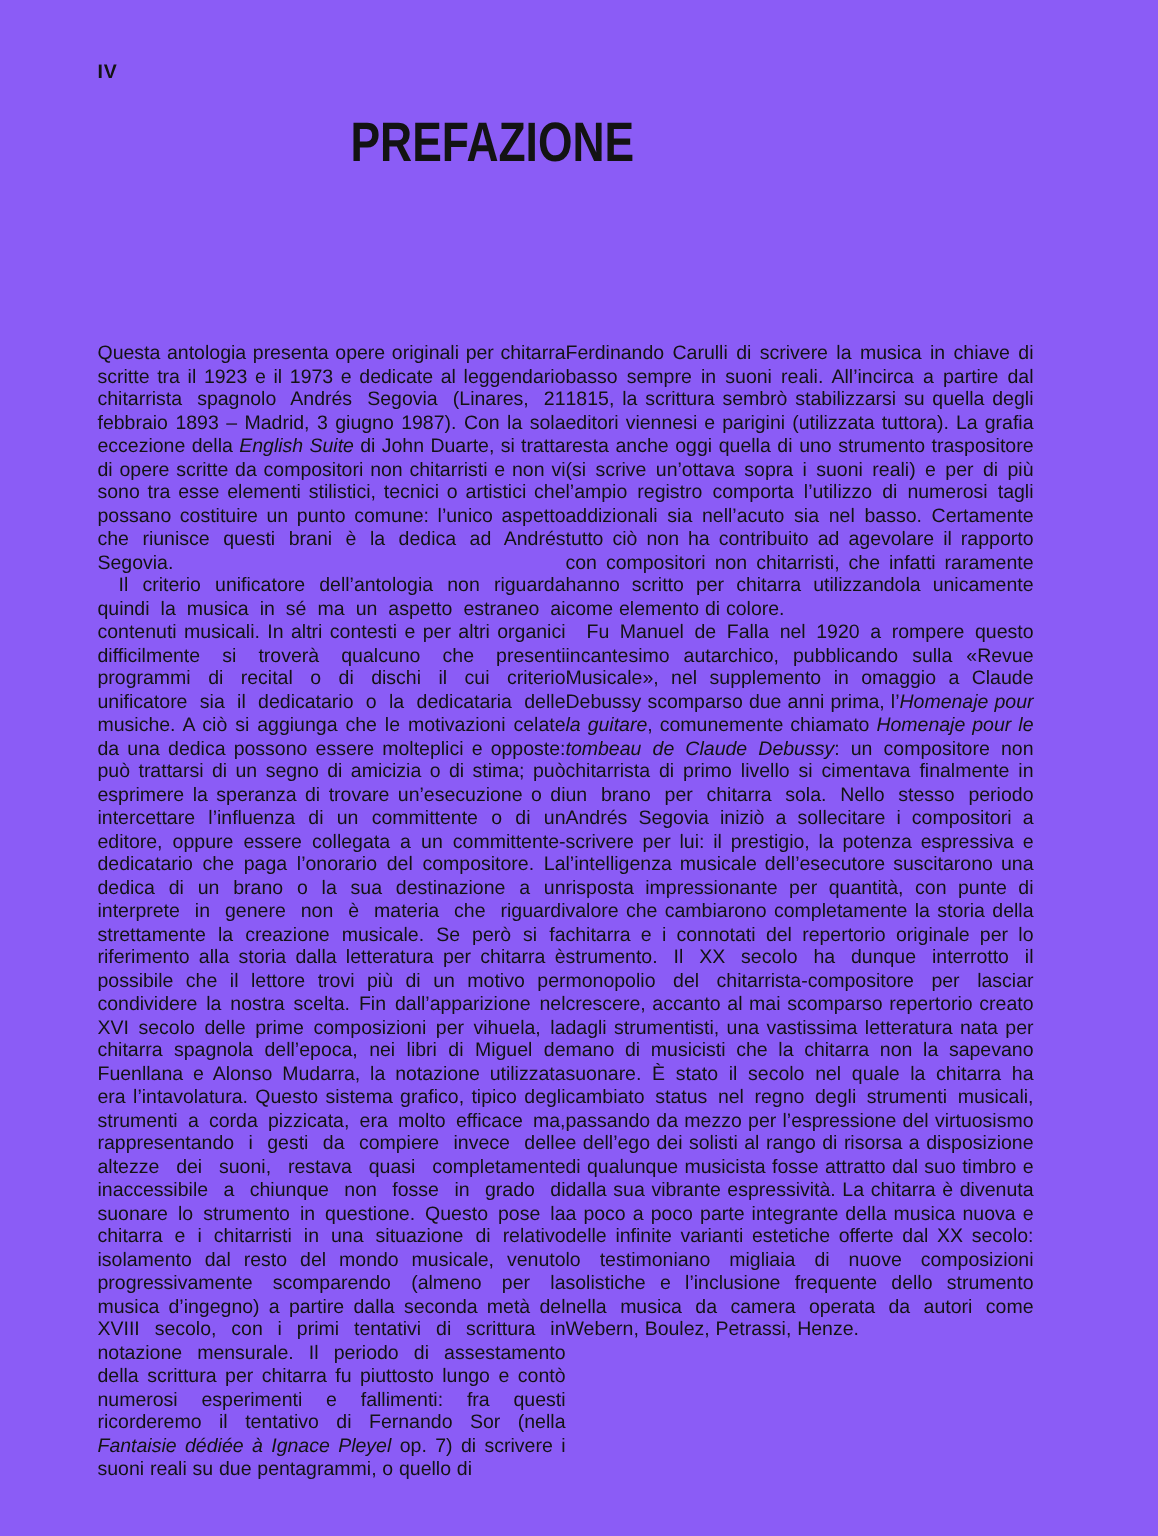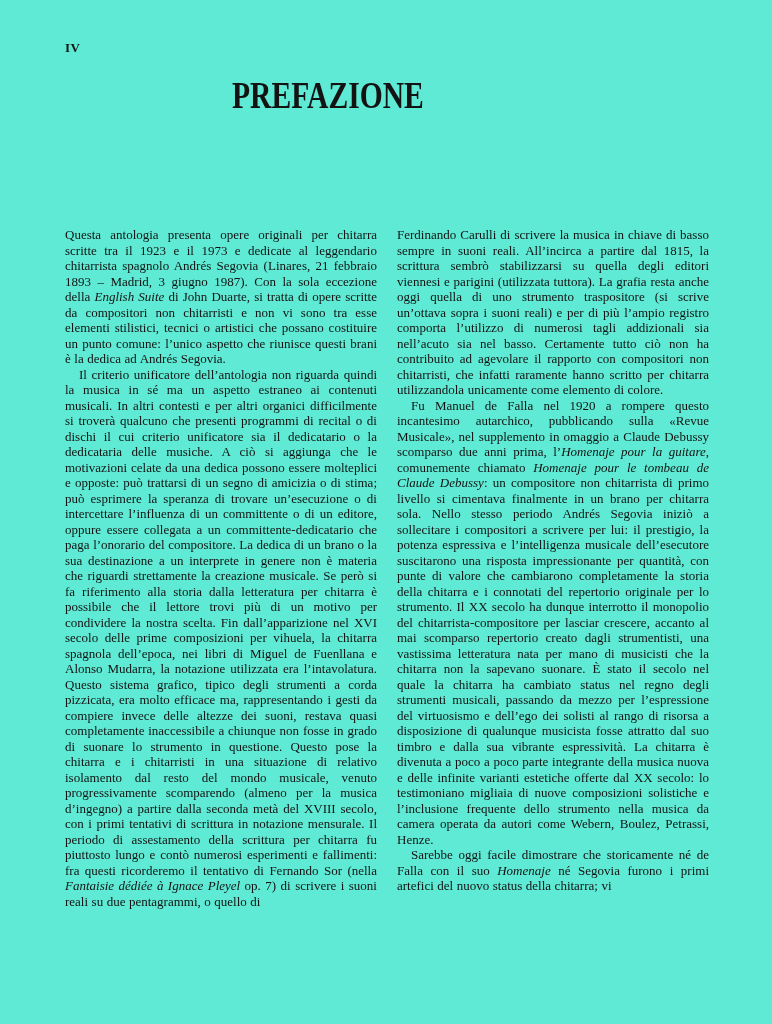--- a/index.html
+++ b/index.html
@@ -4,23 +4,23 @@
 <style>
   html, body {
     margin: 0;
     padding: 0;
     background: #ffffff;
   }
   .page {
     position: relative;
     width: 772px;
     height: 1024px;
-    background: #5eead4;
+    background: #8b5cf6;
     color: #131313;
-    font-family: Liberation Serif, serif;
+    font-family: Liberation Sans, sans-serif;
     overflow: hidden;
   }
   .page-number {
     position: absolute;
     left: 65px;
     top: 40px;
     font-size: 13px;
     font-weight: bold;
     letter-spacing: 0.5px;
   }
@@ -40,21 +40,20 @@
     transform: scaleX(0.8);
     transform-origin: center;
     white-space: nowrap;
   }
   .columns {
     position: absolute;
     left: 65px;
     top: 227px;
     width: 644px;
     display: flex;
-    gap: 20px;
   }
   .column {
     width: 312px;
     font-size: 13px;
     line-height: 15.5px;
     text-align: justify;
     hyphens: auto;
     -webkit-hyphens: auto;
     word-spacing: 0.02em;
   }
@@ -79,16 +78,15 @@
   </div>
 
   <div class="columns">
     <div class="column">
         <p class="para"><span>Questa antologia presenta opere originali per chitarra scritte tra il 1923 e il 1973 e dedicate al leggendario chitarrista spagnolo Andrés Segovia (Linares, 21 febbraio 1893 – Madrid, 3 giugno 1987). Con la sola eccezione della </span><em>English Suite</em><span> di John Duarte, si tratta di opere scritte da compositori non chitarristi e non vi sono tra esse elementi stilistici, tecnici o artistici che possano costituire un punto comune: l’unico aspetto che riunisce questi brani è la dedica ad Andrés Segovia.</span></p>
         <p class="para indent"><span>Il criterio unificatore dell’antologia non riguarda quindi la musica in sé ma un aspetto estraneo ai contenuti musicali. In altri contesti e per altri organici difficilmente si troverà qualcuno che presenti programmi di recital o di dischi il cui criterio unificatore sia il dedicatario o la dedicataria delle musiche. A ciò si aggiunga che le motivazioni celate da una dedica possono essere molteplici e opposte: può trattarsi di un segno di amicizia o di stima; può esprimere la speranza di trovare un’esecuzione o di intercettare l’influenza di un committente o di un editore, oppure essere collegata a un committente-dedicatario che paga l’onorario del compositore. La dedica di un brano o la sua destinazione a un interprete in genere non è materia che riguardi strettamente la creazione musicale. Se però si fa riferimento alla storia dalla letteratura per chitarra è possibile che il lettore trovi più di un motivo per condividere la nostra scelta. Fin dall’apparizione nel XVI secolo delle prime composizioni per vihuela, la chitarra spagnola dell’epoca, nei libri di Miguel de Fuenllana e Alonso Mudarra, la notazione utilizzata era l’intavolatura. Questo sistema grafico, tipico degli strumenti a corda pizzicata, era molto efficace ma, rappresentando i gesti da compiere invece delle altezze dei suoni, restava quasi completamente inaccessibile a chiunque non fosse in grado di suonare lo strumento in questione. Questo pose la chitarra e i chitarristi in una situazione di relativo isolamento dal resto del mondo musicale, venuto progressivamente scomparendo (almeno per la musica d’ingegno) a partire dalla seconda metà del XVIII secolo, con i primi tentativi di scrittura in notazione mensurale. Il periodo di assestamento della scrittura per chitarra fu piuttosto lungo e contò numerosi esperimenti e fallimenti: fra questi ricorderemo il tentativo di Fernando Sor (nella </span><em>Fantaisie dédiée à Ignace Pleyel</em><span> op. 7) di scrivere i suoni reali su due pentagrammi, o quello di</span></p>
       </div>
     <div class="column">
         <p class="para"><span>Ferdinando Carulli di scrivere la musica in chiave di basso sempre in suoni reali. All’incirca a partire dal 1815, la scrittura sembrò stabilizzarsi su quella degli editori viennesi e parigini (utilizzata tuttora). La grafia resta anche oggi quella di uno strumento traspositore (si scrive un’ottava sopra i suoni reali) e per di più l’ampio registro comporta l’utilizzo di numerosi tagli addizionali sia nell’acuto sia nel basso. Certamente tutto ciò non ha contribuito ad agevolare il rapporto con compositori non chitarristi, che infatti raramente hanno scritto per chitarra utilizzandola unicamente come elemento di colore.</span></p>
         <p class="para indent"><span>Fu Manuel de Falla nel 1920 a rompere questo incantesimo autarchico, pubblicando sulla «Revue Musicale», nel supplemento in omaggio a Claude Debussy scomparso due anni prima, l’</span><em>Homenaje pour la guitare</em><span>, comunemente chiamato </span><em>Homenaje pour le tombeau de Claude Debussy</em><span>: un compositore non chitarrista di primo livello si cimentava finalmente in un brano per chitarra sola. Nello stesso periodo Andrés Segovia iniziò a sollecitare i compositori a scrivere per lui: il prestigio, la potenza espressiva e l’intelligenza musicale dell’esecutore suscitarono una risposta impressionante per quantità, con punte di valore che cambiarono completamente la storia della chitarra e i connotati del repertorio originale per lo strumento. Il XX secolo ha dunque interrotto il monopolio del chitarrista-compositore per lasciar crescere, accanto al mai scomparso repertorio creato dagli strumentisti, una vastissima letteratura nata per mano di musicisti che la chitarra non la sapevano suonare. È stato il secolo nel quale la chitarra ha cambiato status nel regno degli strumenti musicali, passando da mezzo per l’espressione del virtuosismo e dell’ego dei solisti al rango di risorsa a disposizione di qualunque musicista fosse attratto dal suo timbro e dalla sua vibrante espressività. La chitarra è divenuta a poco a poco parte integrante della musica nuova e delle infinite varianti estetiche offerte dal XX secolo: lo testimoniano migliaia di nuove composizioni solistiche e l’inclusione frequente dello strumento nella musica da camera operata da autori come Webern, Boulez, Petrassi, Henze.</span></p>
-        <p class="para indent"><span>Sarebbe oggi facile dimostrare che storicamente né de Falla con il suo </span><em>Homenaje</em><span> né Segovia furono i primi artefici del nuovo status della chitarra; vi</span></p>
       </div>
   </div>
 </div>
 
 </body></html>

